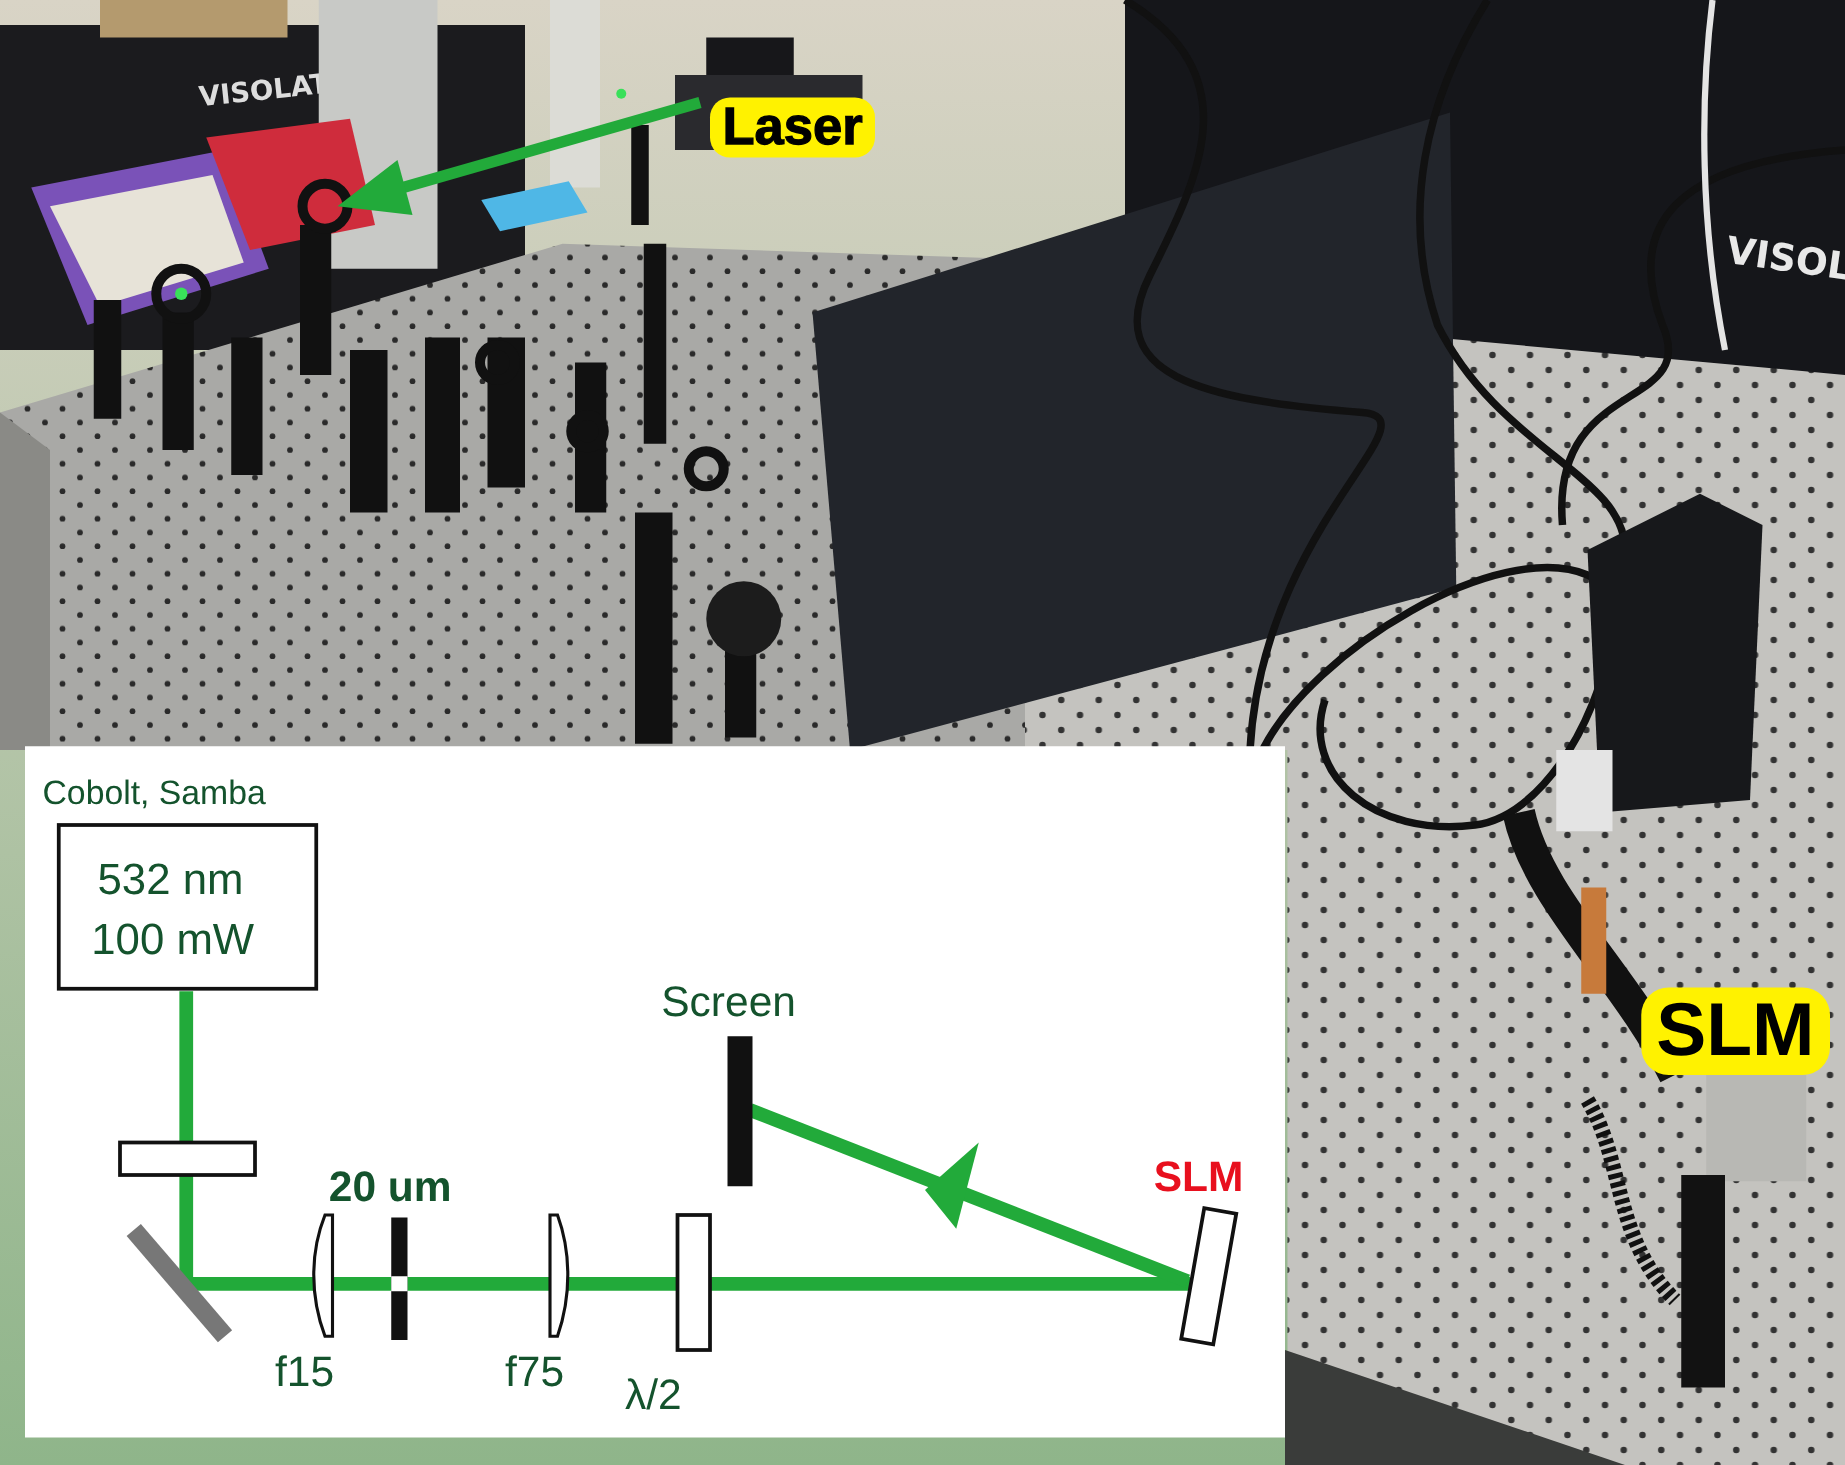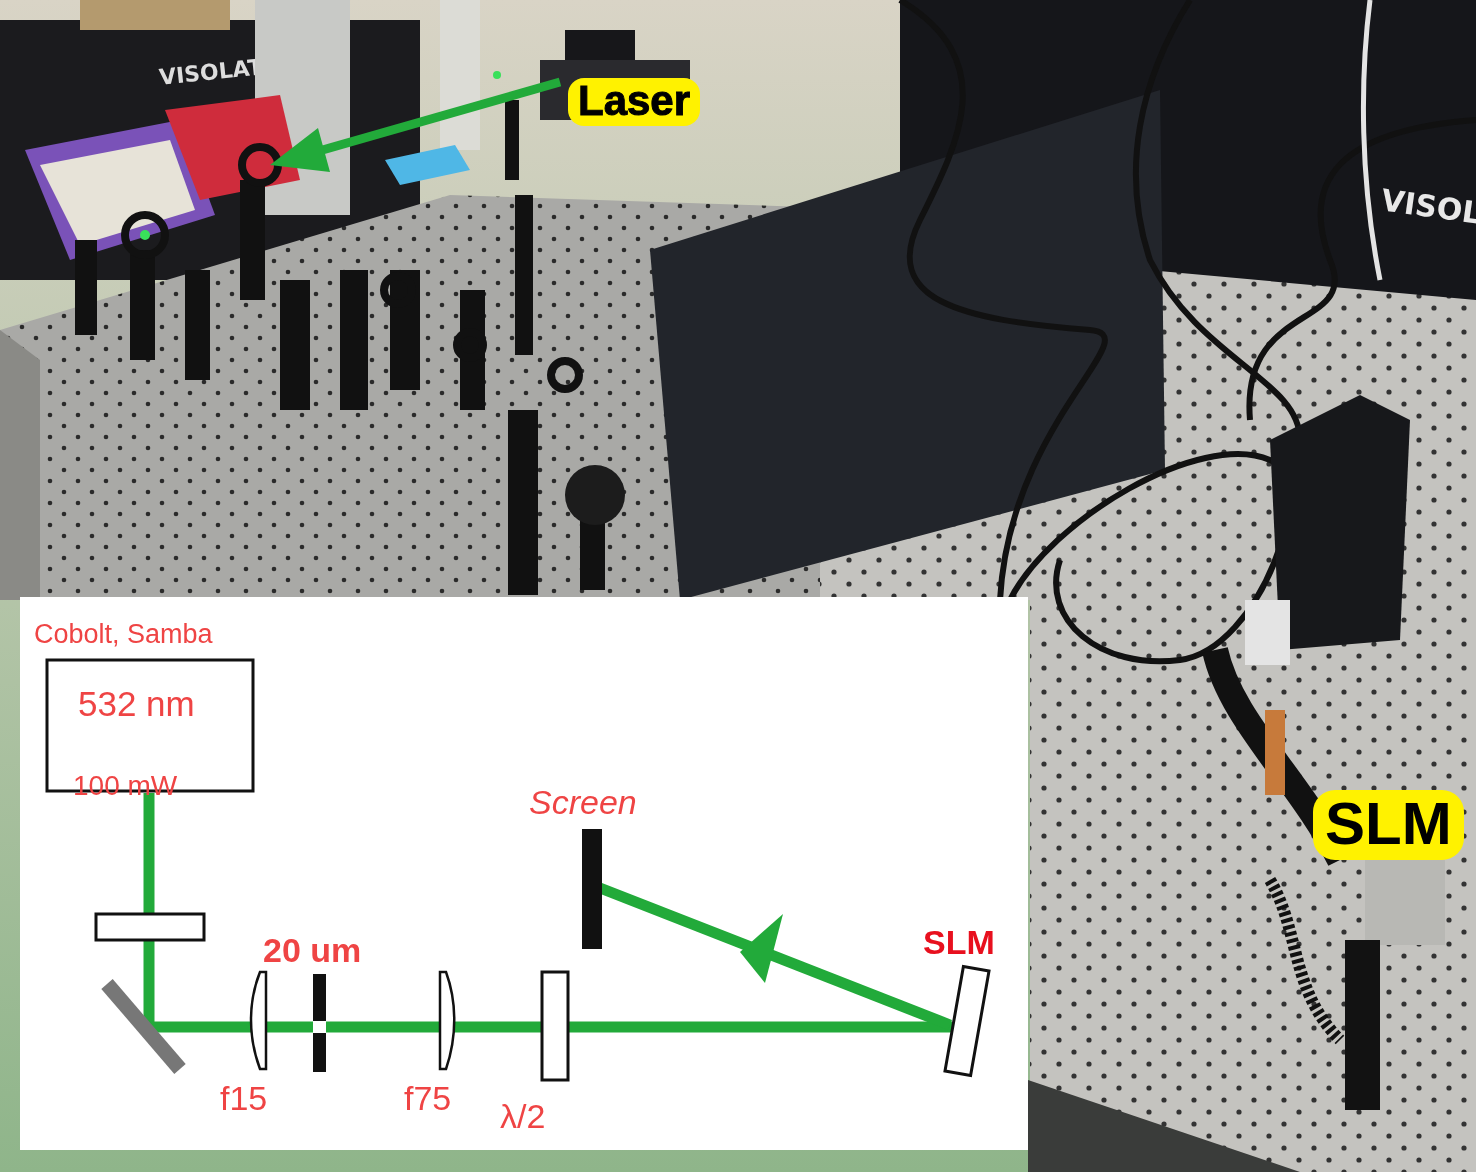--- a/index.html
+++ b/index.html
@@ -1,21 +1,21 @@
 <!DOCTYPE html>
 <html><head>
   <meta charset="utf-8">
   <style>
     html, body { margin: 0; padding: 0; }
     body { width: 1476px; height: 1172px; overflow: hidden; position: relative; background: #6a6a68; font-family: "Liberation Sans", sans-serif; }
     .photo { position: absolute; left: 0; top: 0; width: 1476px; height: 1172px; }
     .label-callout { position: absolute; font-family: "Liberation Sans", sans-serif; font-weight: bold; color: #000; background: #fff200; border-radius: 16px; padding: 0 10px; line-height: 1; margin-left: 28px; }
     .inset { position: absolute; left: 20px; top: 597px; width: 1008px; height: 553px; background: #ffffff; }
     .inset svg { position: absolute; left: 0; top: 0; }
-    .txt { position: absolute; font-family: "Liberation Sans", sans-serif; color: #ef4444; white-space: nowrap; line-height: 1; }
+    .txt { position: absolute; font-family: "Liberation Sans", sans-serif; color: #14532d; white-space: nowrap; line-height: 1; }
   </style>
 </head>
 <body>
 
 <svg class="photo" width="1476" height="1172" viewBox="0 0 1476 1172">
   <defs>
     <pattern id="holes" width="28" height="22" patternUnits="userSpaceOnUse">
       <rect width="28" height="22" fill="#a9a9a6"></rect>
       <circle cx="8" cy="8" r="2.3" fill="#2a2a2a"></circle>
       <circle cx="22" cy="19" r="2.3" fill="#2a2a2a"></circle>
@@ -136,20 +136,20 @@
 
     <rect x="562" y="232" width="20" height="120" fill="#111"></rect>
 
     <g transform="rotate(10 947 424)">
       <rect x="934" y="371" width="26" height="106" fill="#fff" stroke="#111" stroke-width="3"></rect>
     </g>
   </svg>
 
   <div class="txt" style="left:14px; top:24px; font-size:27px;">Cobolt, Samba</div>
   <div class="txt" style="left:58px; top:89px; font-size:35px;">532 nm</div>
-  <div class="txt" style="left:53px; top:137px; font-size:28px;margin-top:38px;">100 mW</div>
+  <div class="txt" style="left:53px; top:137px; font-size:35px;">100 mW</div>
   <div class="txt" style="left:243px; top:336px; font-size:34px;font-weight:bold;">20 um</div>
   <div class="txt" style="left:200px; top:484px; font-size:34px;">f15</div>
   <div class="txt" style="left:384px; top:484px; font-size:34px;text-align:center;">f75</div>
   <div class="txt" style="left:480px; top:502px; font-size:34px; font-style:normal;">λ/2</div>
-  <div class="txt" style="left:509px; top:188px; font-size:34px;font-style:italic;">Screen</div>
+  <div class="txt" style="left:509px; top:188px; font-size:34px;">Screen</div>
   <div class="txt" style="left:903px; top:328px; font-size:34px; font-weight:bold; color:#e8101e;">SLM</div>
 </div>
 
 </body></html>

